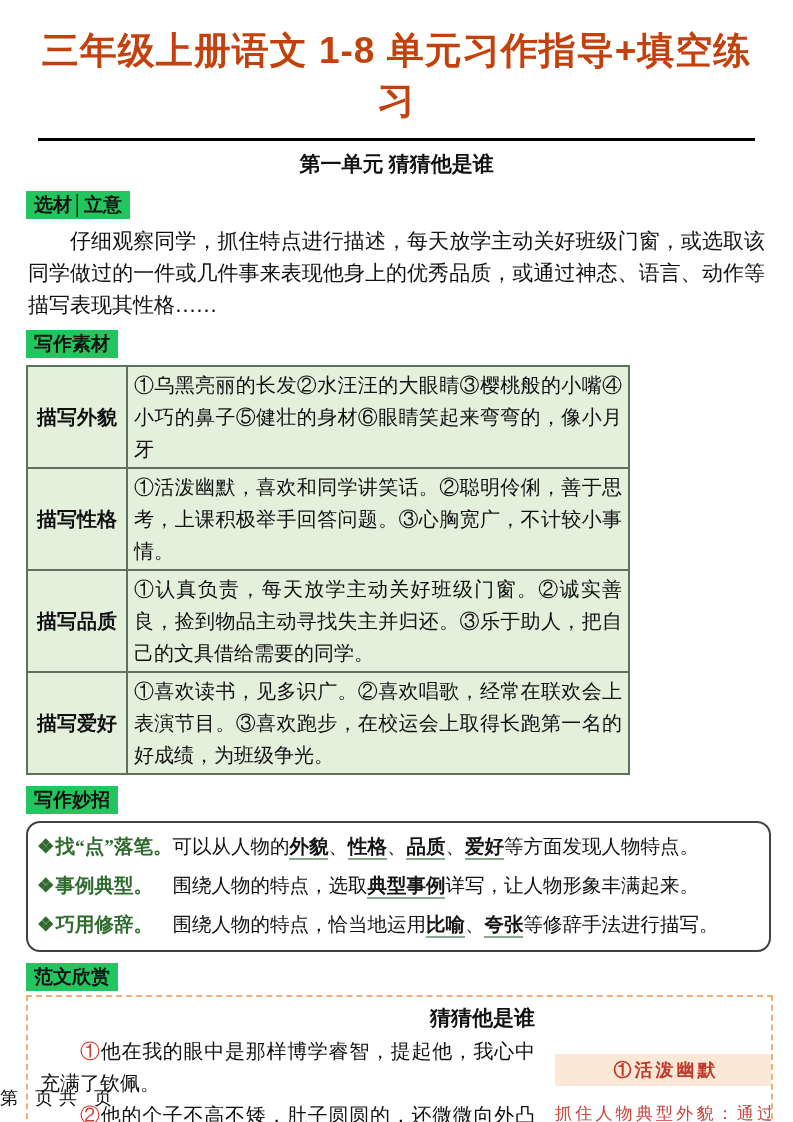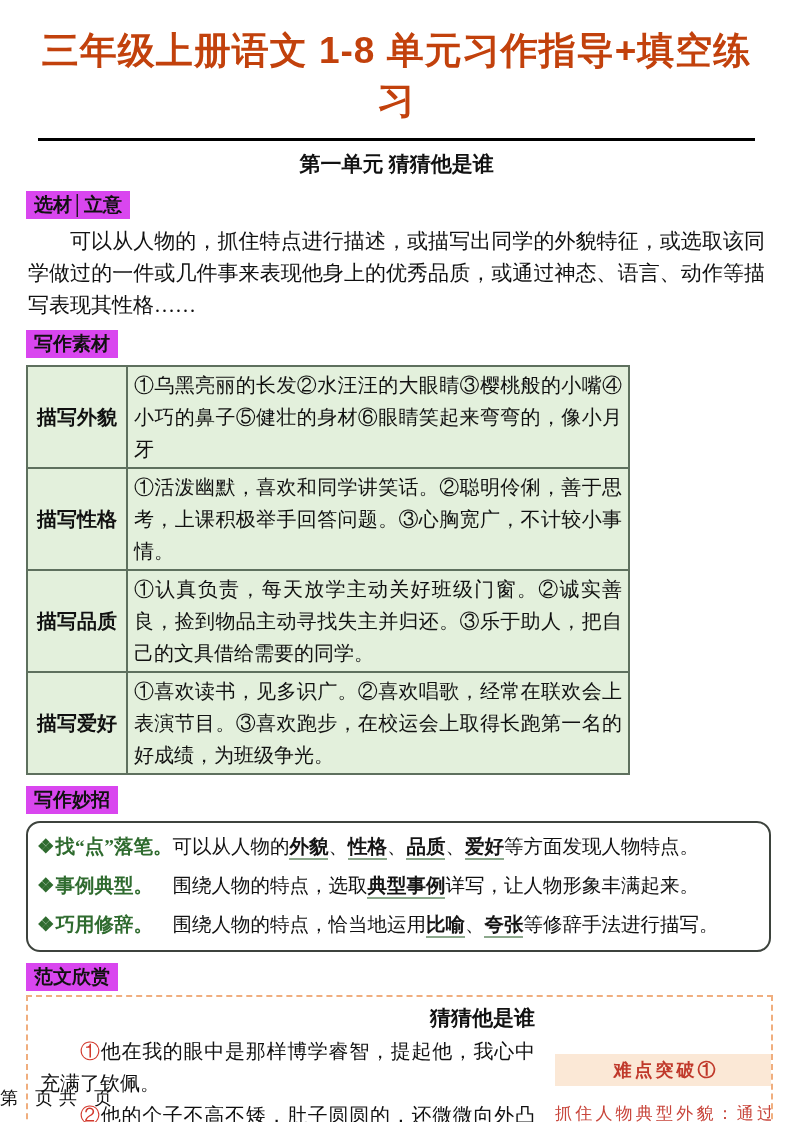--- a/index.html
+++ b/index.html
@@ -25,21 +25,21 @@
   }
   .title-rule{height:3px;background:#000;margin:0 12px 9px 12px;}
   .subtitle{
     font-size:21px;
     font-weight:600;
     text-align:center;
     margin:2px 0 8px 0;
   }
   .badge{
     display:inline-block;
-    background:#d946ef;
+    background:#22c55e;
     color:#111;
     font-family:"Liberation Sans","DejaVu Sans",sans-serif;
     font-weight:bold;
     font-size:19px;
     line-height:25px;
     padding:1px 8px 2px 8px;
     margin:5px 0 4px 0;
   }
   .intro{
     font-size:21px;
@@ -137,21 +137,21 @@
 </head>
 <body>
 
 <div class="page">
 
   <h1 class="main-title">三年级上册语文 1-8 单元习作指导+填空练习</h1>
   <div class="title-rule"></div>
   <div class="subtitle">第一单元 猜猜他是谁</div>
 
   <div class="badge">选材│立意</div>
-  <p class="intro">可以从人物的，抓住特点进行描述，或描写出同学的外貌特征，或选取该同学做过的一件或几件事来表现他身上的优秀品质，或通过神态、语言、动作等描写表现其性格……</p>
+  <p class="intro">仔细观察同学，抓住特点进行描述，每天放学主动关好班级门窗，或选取该同学做过的一件或几件事来表现他身上的优秀品质，或通过神态、语言、动作等描写表现其性格……</p>
 
   <div class="badge">写作素材</div>
   <table class="material-table">
     <tbody>
       <tr>
         <td class="lbl">描写外貌</td>
         <td class="cnt">①乌黑亮丽的长发②水汪汪的大眼睛③樱桃般的小嘴④小巧的鼻子⑤健壮的身材⑥眼睛笑起来弯弯的，像小月牙</td>
       </tr>
       <tr>
         <td class="lbl">描写性格</td>
@@ -183,20 +183,20 @@
 
   <div class="badge">范文欣赏</div>
   <div class="essay-box">
     <div class="essay-col">
       <div class="essay-title">猜猜他是谁</div>
       <p><span class="rn">①</span><span>他在我的眼中是那样博学睿智，提起他，我心中充满了钦佩。</span></p>
       <p><span class="rn">②</span><span>他的个子不高不矮，肚子圆圆的，还微微向外凸出；眼睛不大却极有神，充满了智慧的光芒；圆圆的脸蛋上总是泛着一点儿红晕，像是两朵粉霞挂在脸上。</span></p>
       <p><span class="rn">③</span><span>“看”书的他。他特别爱看书，只要一有时间，</span></p>
     </div>
     <div class="callout-col">
-      <div class="callout-title">难点突破①</div>
+      <div class="callout-title">①活泼幽默</div>
       <div class="callout-body">抓住人物典型外貌：通过观察，对他的外貌进行描述，抓住身高、体型、面部特征刻画出他的基本轮廓</div>
     </div>
   </div>
 
   <div class="footer">第 页共 页</div>
 
 </div>
 
 </body></html>

